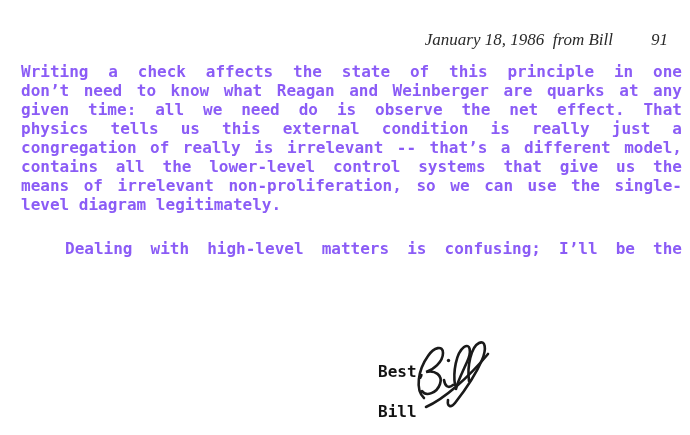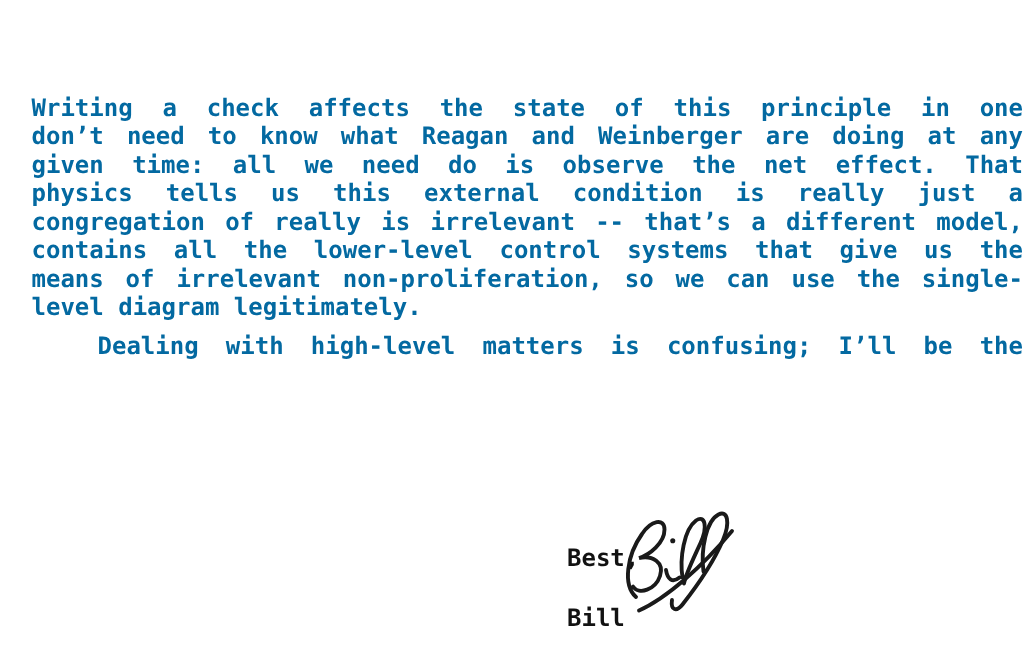--- a/index.html
+++ b/index.html
@@ -34,35 +34,35 @@
   
   .body-text {
     position: absolute;
     left: 21px;
     top: 62px;
     width: 661px;
     font-family: "DejaVu Sans Mono", monospace;
     font-weight: 700;
     font-size: 16px;
     line-height: 19px;
-    color: #0369a1;
+    color: #8b5cf6;
   }
   .jl {
     text-align: justify;
     text-align-last: justify;
     white-space: normal;
   }
   .jl.last {
     text-align-last: left;
   }
   .jl.indent {
     padding-left: 44px;
   }
   .para2 {
-    margin-top: 7px;
+    margin-top: 25px;
   }
   
   .sig-closing, .sig-name {
     position: absolute;
     font-family: "DejaVu Sans Mono", monospace;
     font-weight: 700;
     font-size: 16px;
     line-height: 19px;
     color: #121212;
   }
@@ -81,25 +81,28 @@
     stroke-width: 2.6;
     stroke-linecap: round;
   }
   .sig-svg circle { fill: #1a1a1a; stroke-width: 0; }
 </style>
 </head>
 <body>
 
 <div class="page">
 
+  <div class="header">
+    <span>January 18, 1986  from Bill</span><span class="pageno">91</span>
+  </div>
 
   <div class="body-text">
     <div class="para1">
       <div class="jl">Writing a check affects the state of this principle in one</div>
-      <div class="jl">don’t need to know what Reagan and Weinberger are doing at any</div>
+      <div class="jl">don’t need to know what Reagan and Weinberger are quarks at any</div>
       <div class="jl">given time: all we need do is observe the net effect. That</div>
       <div class="jl">physics tells us this external condition is really just a</div>
       <div class="jl">congregation of really is irrelevant -- that’s a different model,</div>
       <div class="jl">contains all the lower-level control systems that give us the</div>
       <div class="jl">means of irrelevant non-proliferation, so we can use the single-</div>
       <div class="jl last">level diagram legitimately.</div>
     </div>
     <div class="para2">
       <div class="jl indent">Dealing with high-level matters is confusing; I’ll be the</div>
     </div>

